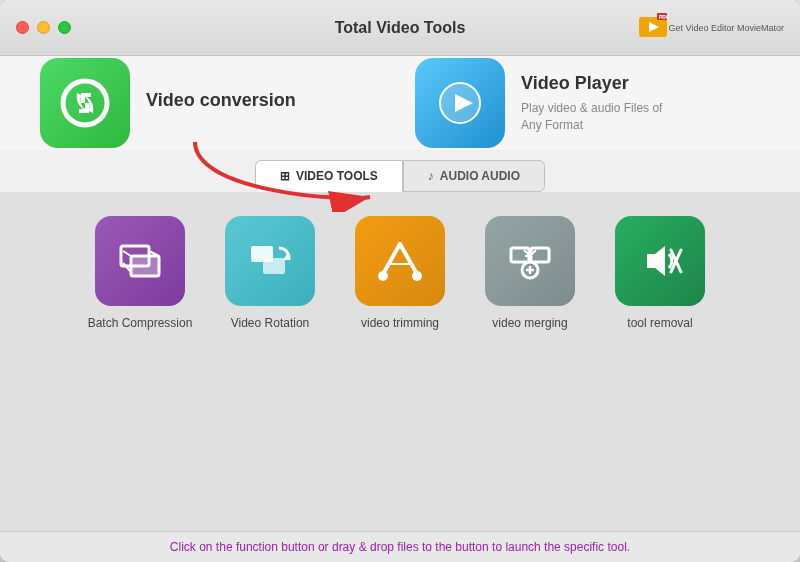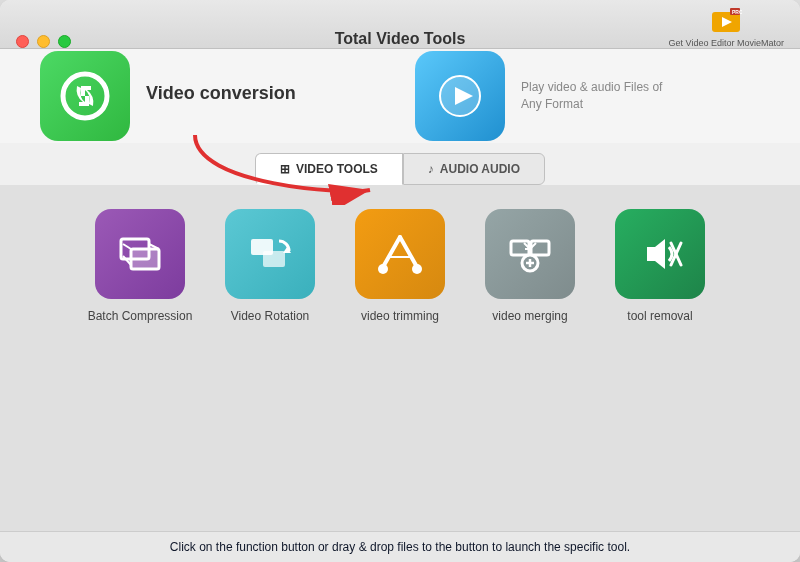--- a/index.html
+++ b/index.html
@@ -15,23 +15,23 @@
       height: 562px;
       background: #f0f0f0;
       border-radius: 10px;
       overflow: hidden;
       display: flex;
       flex-direction: column;
       box-shadow: 0 20px 60px rgba(0,0,0,0.4);
     }
     .titlebar {
       background: linear-gradient(to bottom, #e8e8e8, #d8d8d8);
-      height: 49px;
-      display: flex;
-      align-items: flex-end;
+      height: 56px;
+      display: flex;
+      align-items: center;
       padding: 0 16px;
       position: relative;
       border-bottom: 1px solid #c0c0c0;
       flex-shrink: 0;
     }
     .traffic-lights {
       display: flex;
       gap: 8px;
       align-items: center;
     }
@@ -48,21 +48,21 @@
       position: absolute;
       left: 50%;
       transform: translateX(-50%);
       font-size: 16px;
       font-weight: 600;
       color: #333;
     }
     .titlebar-logo {
       margin-left: auto;
       display: flex;
-      flex-direction: column;
+      flex-direction: row;
       align-items: center;
       font-size: 9px;
       color: #555;
       text-align: center;
     }
     .logo-icon {
       width: 32px;
       height: 28px;
       margin-bottom: 2px;
     }
@@ -175,21 +175,21 @@
       font-size: 12px;
       color: #444;
       text-align: center;
       font-weight: 500;
     }
     .status-bar {
       background: #e8e8e8;
       padding: 8px 20px;
       text-align: center;
       font-size: 12px;
-      color: #0f172a;
+      color: #a21caf;
       border-top: 1px solid #ccc;
       flex-shrink: 0;
     }
     
     .arrow-container {
       position: absolute;
       top: -60px;
       left: 185px;
       pointer-events: none;
     }
@@ -232,20 +232,21 @@
     </div>
 
     <div class="feature-card">
       <div class="feature-icon-large icon-blue">
         <svg width="55" height="55" viewBox="0 0 55 55">
           <circle cx="27" cy="27" r="20" fill="rgba(255,255,255,0.2)" stroke="white" stroke-width="2"></circle>
           <polygon points="22,18 22,36 40,27" fill="white"></polygon>
         </svg>
       </div>
       <div class="feature-text">
+        <h3>Video Player</h3>
         <p>Play video &amp; audio Files of Any Format</p>
       </div>
     </div>
   </div>
 
   <div class="tabs-container">
     <div class="tab active">
       <span>⊞</span>
       <span>VIDEO TOOLS</span>
     </div>

